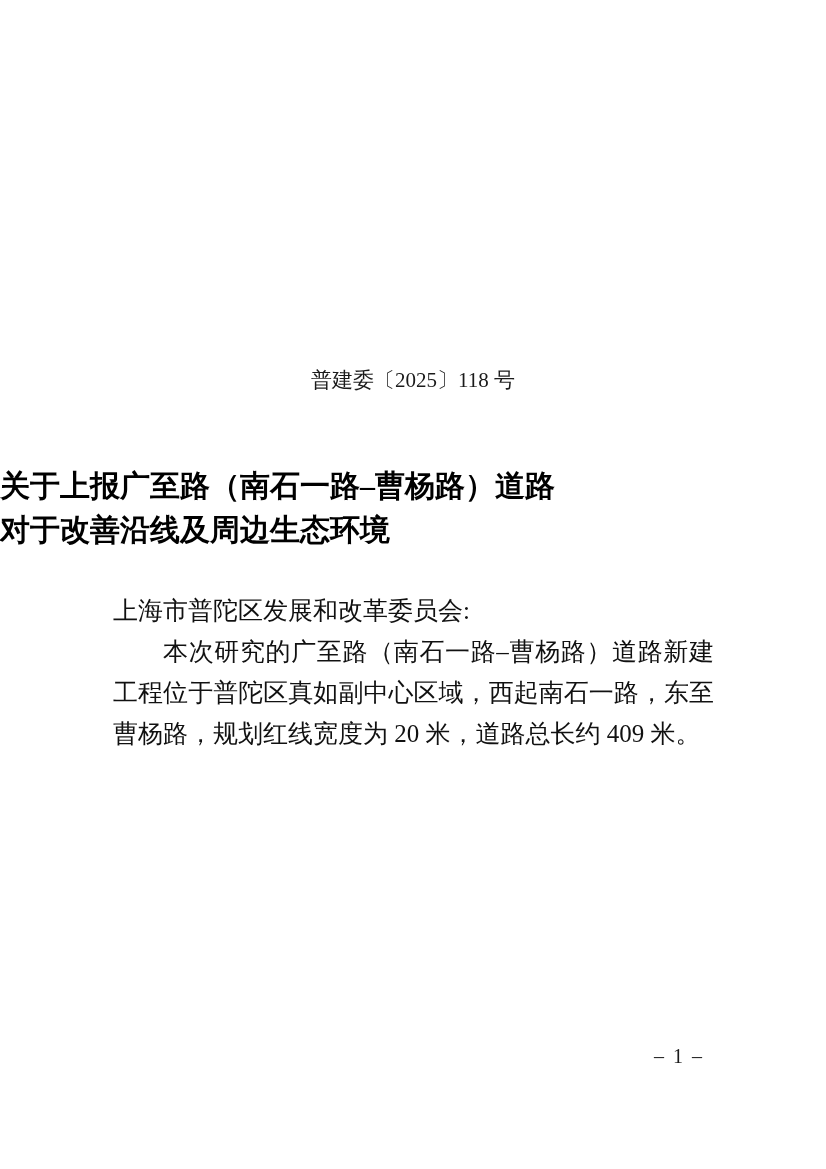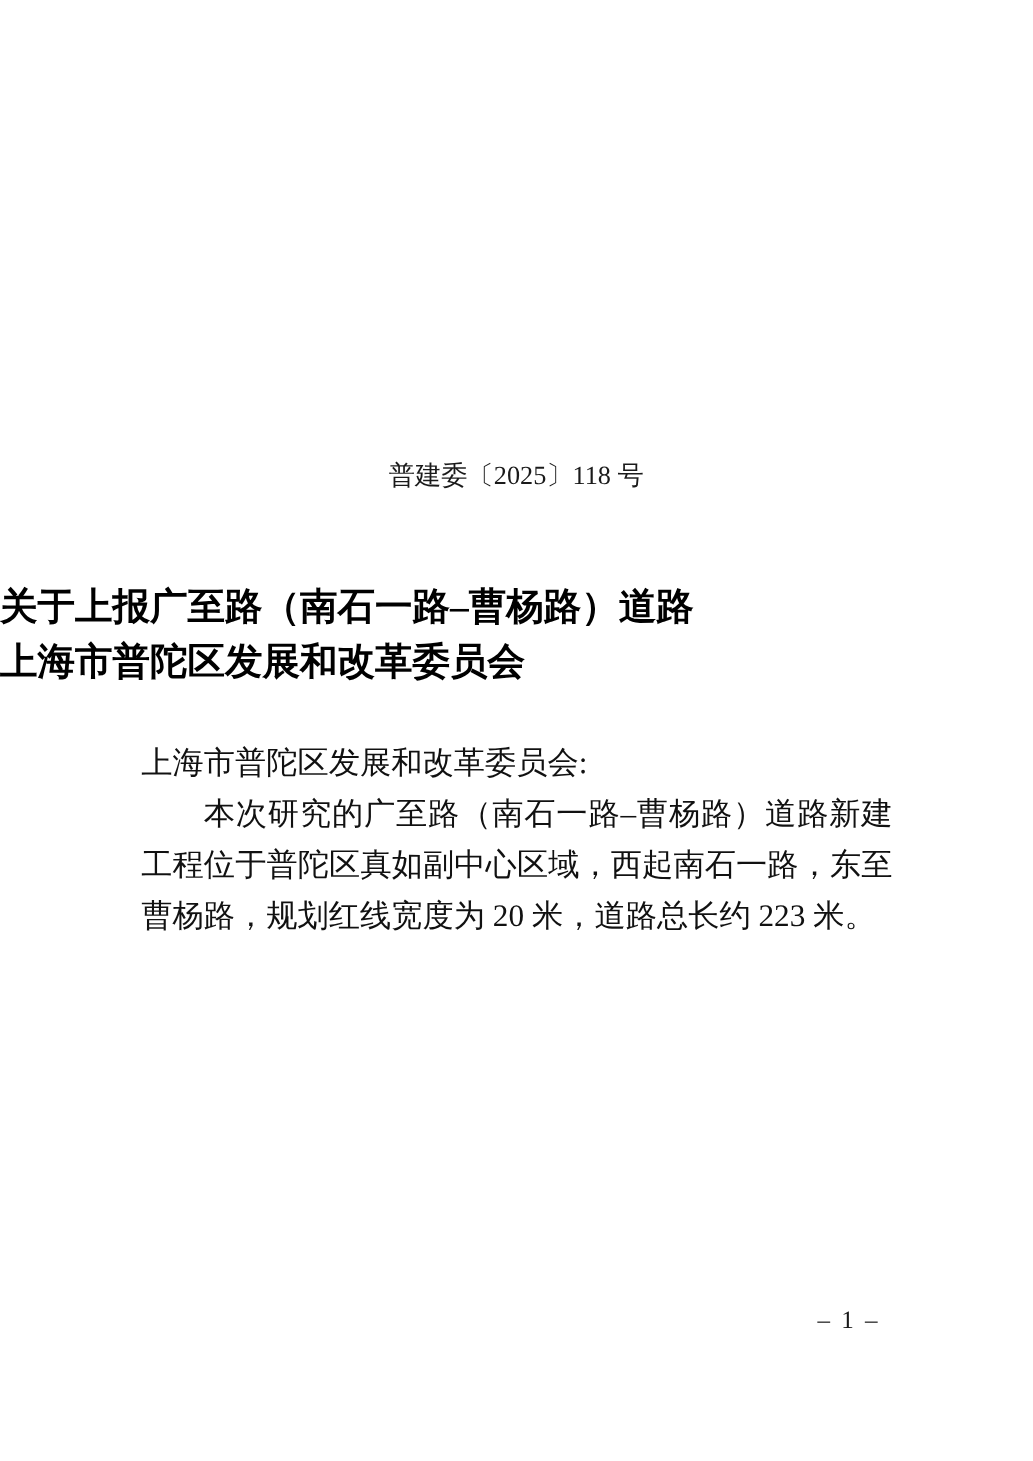--- a/index.html
+++ b/index.html
@@ -65,23 +65,23 @@
 </style>
 </head>
 <body>
 
 <div class="page">
 
   <div class="doc-number">普建委〔2025〕118 号</div>
 
   <div class="doc-title">
     <div>关于上报广至路（南石一路–曹杨路）道路</div>
-    <div>上海市普陀区发展和改革委员会</div>
+    <div>对于改善沿线及周边生态环境</div>
   </div>
 
   <div class="doc-body">
     <p class="addressee">上海市普陀区发展和改革委员会:</p>
-    <p class="para">本次研究的广至路（南石一路–曹杨路）道路新建工程位于普陀区真如副中心区域，西起南石一路，东至曹杨路，规划红线宽度为 20 米，道路总长约 223 米。</p>
+    <p class="para">本次研究的广至路（南石一路–曹杨路）道路新建工程位于普陀区真如副中心区域，西起南石一路，东至曹杨路，规划红线宽度为 20 米，道路总长约 409 米。</p>
   </div>
 
   <div class="page-number">– 1 –</div>
 
 </div>
 
 </body></html>

